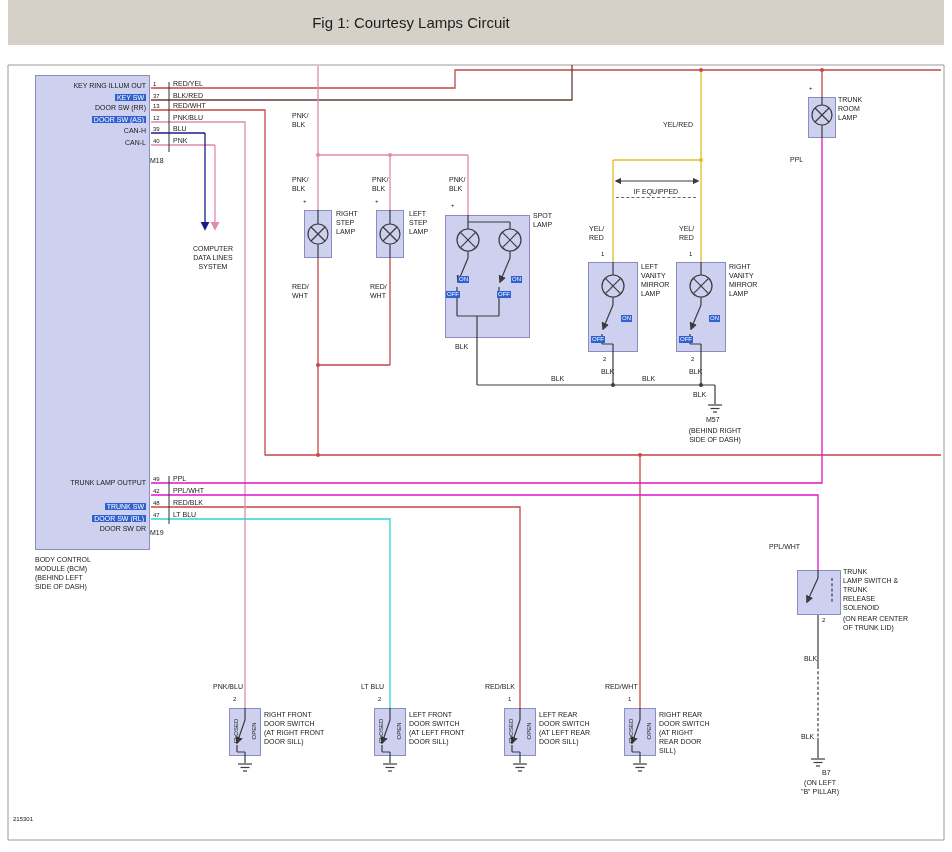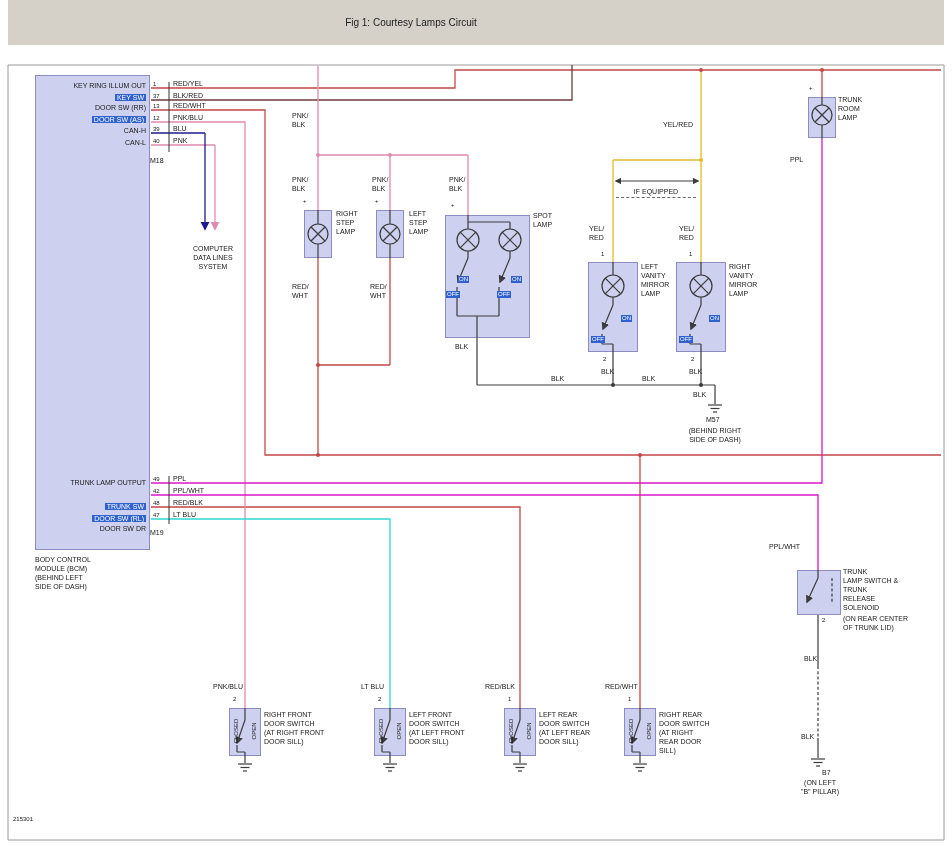--- a/index.html
+++ b/index.html
@@ -1,20 +1,20 @@
 <!DOCTYPE html>
 <html><head>
 <meta charset="utf-8">
 <style>
   html,body{margin:0;padding:0;}
   body{width:952px;height:852px;position:relative;background:#ffffff;
        font-family:"Liberation Sans",sans-serif;overflow:hidden;}
   .header{position:absolute;left:8px;top:0;width:936px;height:45px;background:#d5d1c9;
           display:flex;align-items:center;justify-content:center;z-index:4;}
-  .header .title{font-size:10px;color:#1c1c1c;transform:translateX(-65px);}
+  .header .title{font-size:15px;color:#1c1c1c;transform:translateX(-65px);}
   .box{position:absolute;background:#cdd0ef;border:1px solid #8c8cc0;box-sizing:border-box;z-index:1;}
   svg.wires{position:absolute;left:0;top:0;z-index:2;pointer-events:none;}
   .lbl{position:absolute;font-size:7px;line-height:9px;color:#191919;white-space:pre-line;z-index:3;}
   .pnum{font-size:6px;line-height:8px;}
   .ctr{text-align:center;}
   .pname{position:absolute;left:37px;width:109px;text-align:right;font-size:7px;line-height:9px;
          color:#191919;z-index:3;white-space:nowrap;}
   .hl{background:#2f62cf;color:#ffffff;padding:0 2px;}
   .badge{position:absolute;background:#2f62cf;color:#ffffff;font-size:6px;line-height:7px;
          padding:0 1px;z-index:3;white-space:nowrap;}

